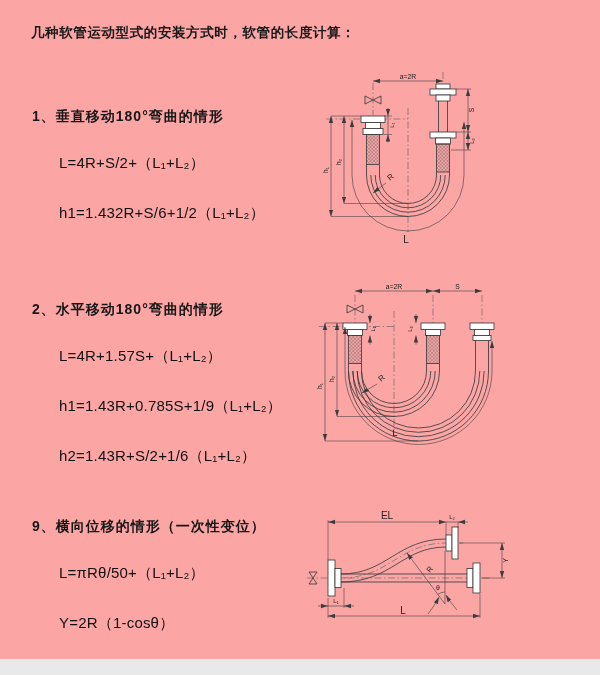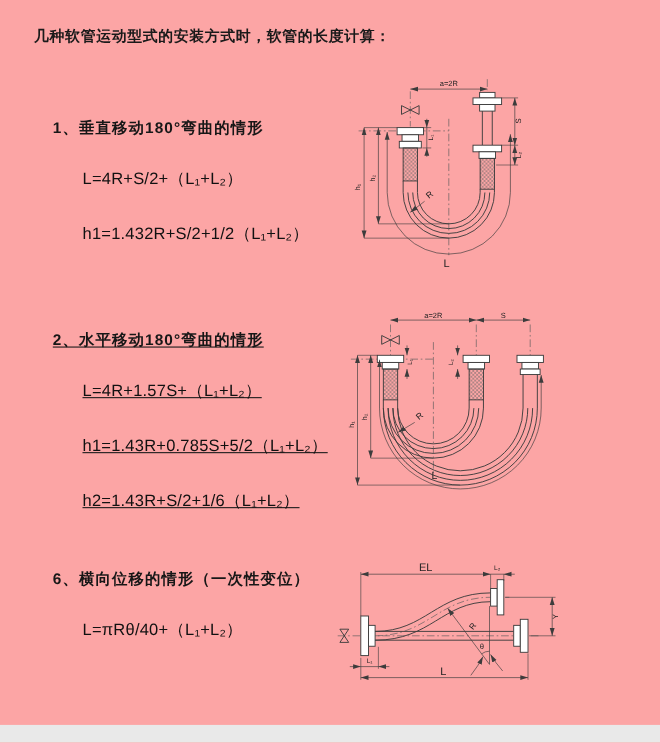--- a/index.html
+++ b/index.html
@@ -1,26 +1,26 @@
 <!DOCTYPE html>
 <html><head>
 <meta charset="utf-8">
 <style>
   html,body{margin:0;padding:0;}
   body{background:#e9e9e9;font-family:"Liberation Sans",sans-serif;}
   .page{position:relative;width:600px;height:659px;background:#fca5a5;overflow:hidden;
         color:#1c1c1c;}
   .doc-title{position:absolute;left:31px;top:24px;font-size:13.5px;font-weight:600;
         letter-spacing:0.6px;color:#1a1a1a;}
-  .sec{position:absolute;left:48px;}
+  .sec{position:absolute;left:32px;}
   .sec-heading{font-size:14px;font-weight:600;letter-spacing:1px;color:#171717;}
   .formulas{margin-top:9px;margin-left:27px;}
   .formula{font-size:15px;line-height:26px;letter-spacing:0.2px;color:#111;margin-top:24px;}
   .sec1{top:108px;}
-  .sec2{top:301px;text-decoration:underline;}
+  .sec2{top:301px;}
   .sec3{top:518px;}
   .dwg{position:absolute;}
   .ln{fill:none;stroke:#3c3c3c;stroke-width:0.85;}
   .fil{fill:#ffffff;stroke:#3c3c3c;stroke-width:0.85;}
   .braid{stroke:#3c3c3c;stroke-width:0.85;}
   .cl{fill:none;stroke:#5c5c5c;stroke-width:0.6;stroke-dasharray:7 2.5 1.5 2.5;}
   .dim{fill:none;stroke:#3c3c3c;stroke-width:0.6;}
   .ext{fill:none;stroke:#3c3c3c;stroke-width:0.55;}
   svg text{fill:#222;font-family:"Liberation Sans",sans-serif;}
 </style>
@@ -28,37 +28,38 @@
 <body>
 
 <div class="page">
 
   <div class="doc-title">几种软管运动型式的安装方式时，软管的长度计算：</div>
 
   <div class="sec sec1">
     <div class="sec-heading">1、垂直移动180°弯曲的情形</div>
     <div class="formulas">
       <div class="formula">L=4R+S/2+（L₁+L₂）</div>
-      <div class="formula">h1=1.432R+S/2+1/2（L₁+L₂）</div>
+      <div class="formula">h1=1.432R+S/6+1/2（L₁+L₂）</div>
     </div>
   </div>
 
   <div class="sec sec2">
     <div class="sec-heading">2、水平移动180°弯曲的情形</div>
     <div class="formulas">
       <div class="formula">L=4R+1.57S+（L₁+L₂）</div>
-      <div class="formula">h1=1.43R+0.785S+5/2（L₁+L₂）</div>
+      <div class="formula">h1=1.43R+0.785S+1/9（L₁+L₂）</div>
       <div class="formula">h2=1.43R+S/2+1/6（L₁+L₂）</div>
     </div>
   </div>
 
   <div class="sec sec3">
-    <div class="sec-heading">6、横向位移的情形（一次性变位）</div>
+    <div class="sec-heading">9、横向位移的情形（一次性变位）</div>
     <div class="formulas">
-      <div class="formula">L=πRθ/40+（L₁+L₂）</div>
+      <div class="formula">L=πRθ/50+（L₁+L₂）</div>
+      <div class="formula">Y=2R（1-cosθ）</div>
     </div>
   </div>
 
   <svg class="dwg" style="left:318px;top:70px;" width="178" height="186" viewBox="0 0 178 186">
     <defs>
       <marker id="ar1" markerUnits="userSpaceOnUse" markerWidth="8" markerHeight="7" refX="7" refY="3.5" orient="auto-start-reverse">
         <path d="M7,3.5 L0,5.7 L0,1.3 Z" fill="#3c3c3c"></path>
       </marker>
       <pattern id="hat1" patternUnits="userSpaceOnUse" width="3.5" height="3.5">
         <path d="M0,3.5 L3.5,0 M0,0 L3.5,3.5" stroke="#666" stroke-width="0.45"></path>

